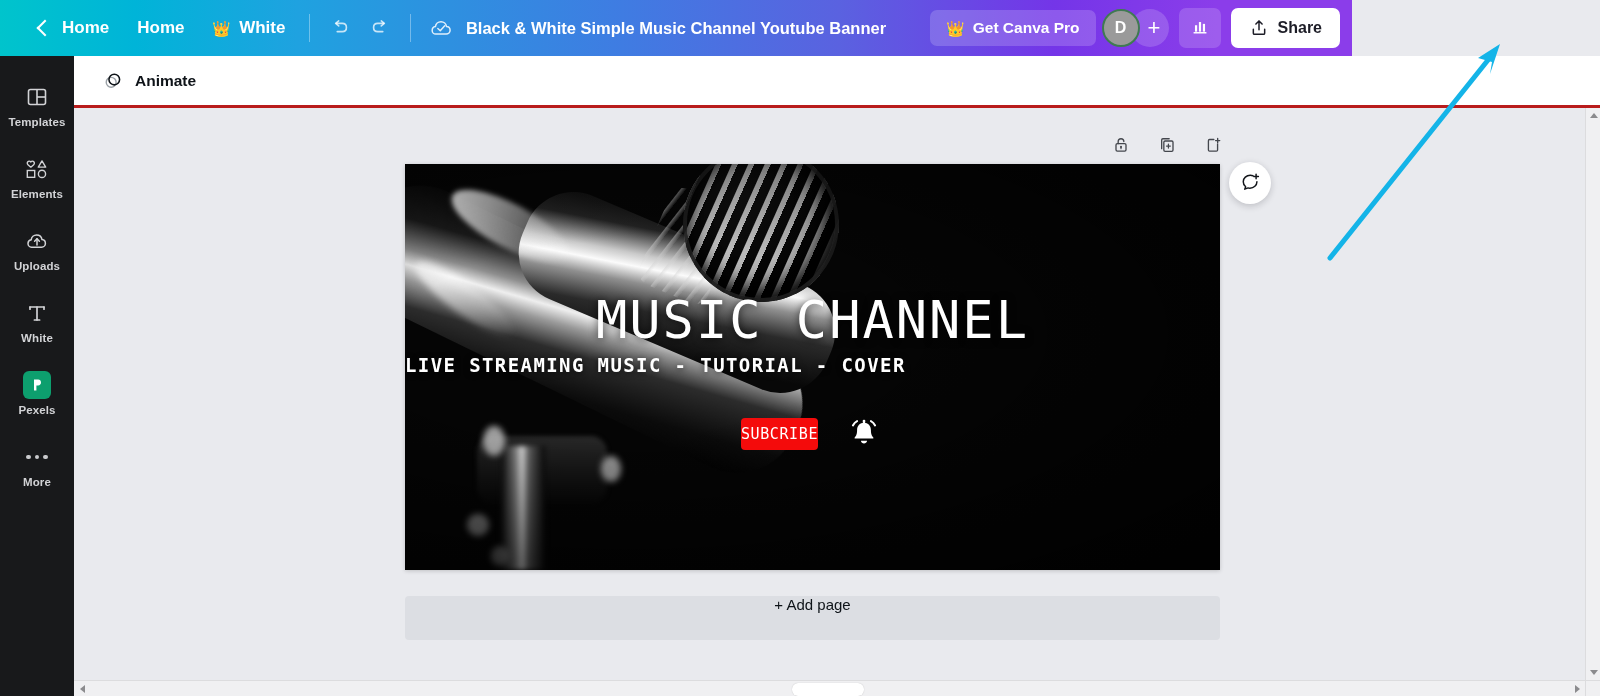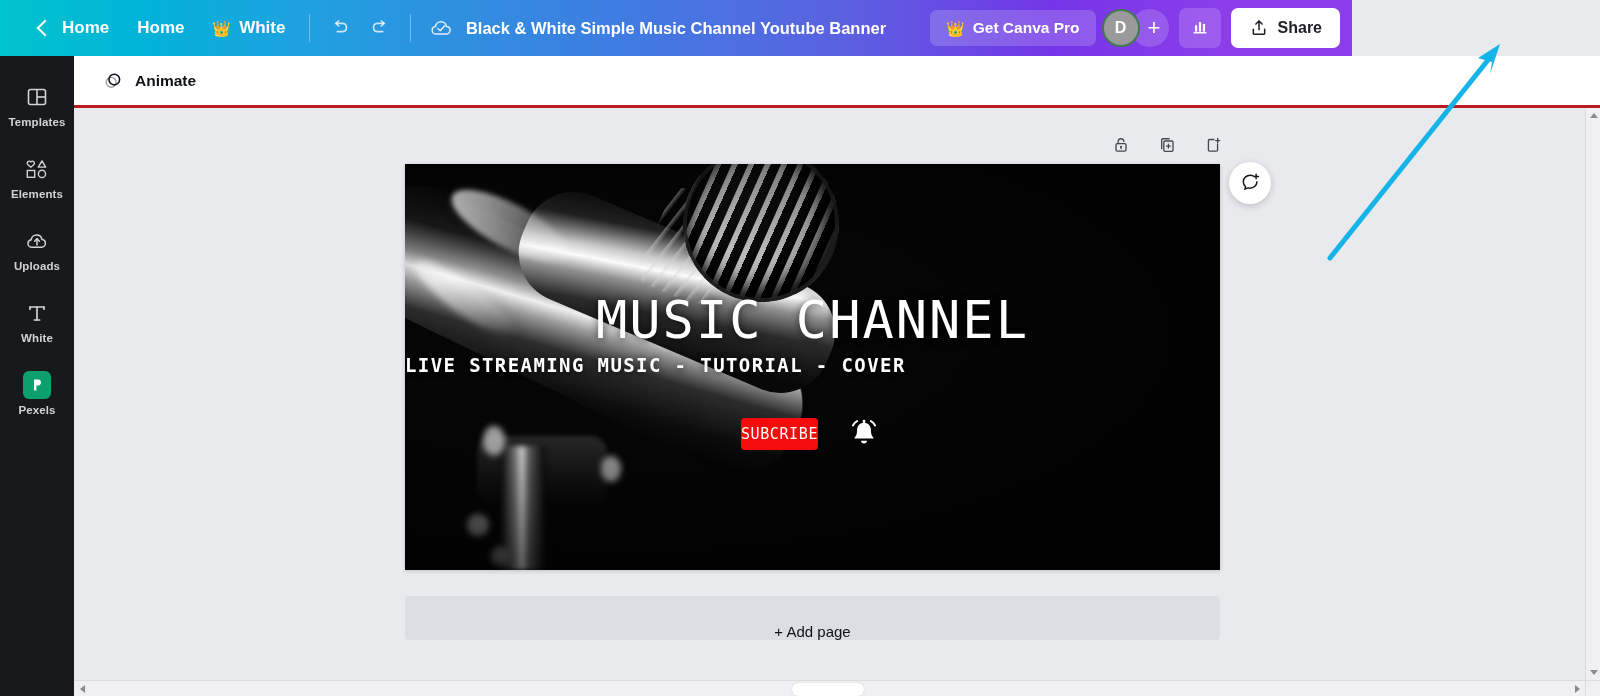--- a/index.html
+++ b/index.html
@@ -274,21 +274,21 @@
     font-size: 15px; letter-spacing: .6px;
     padding: 7px 0; border-radius: 4px;
     cursor: pointer;
   }
   .bell { display: flex; align-items: center; }
 
   .addpage {
     position: absolute; left: 331px; top: 488px;
     width: 815px; height: 44px;
     background: #dcdee3; border-radius: 4px;
-    display: flex; align-items: flex-end; justify-content: center;
+    display: flex; align-items: flex-start; justify-content: center;
     font-size: 15px; color: #0e1318; cursor: pointer;
   }
 
   
   .vscroll {
     position: absolute; right: 0; top: 108px; width: 15px; height: 588px;
     background: #f0f0f2; border-left: 1px solid #dcdcde; z-index: 25;
   }
   .vscroll .arrow-up, .vscroll .arrow-dn {
     position: absolute; left: 0; width: 15px; height: 15px;
@@ -459,20 +459,28 @@
       <span class="sb-icon">
         <span class="pexels-sq">
           <svg width="16" height="16" viewBox="0 0 16 16" fill="none">
             <path d="M5 2.6H9.2C10.9 2.6 12 3.8 12 5.5C12 7.2 10.9 8.4 9.2 8.4H7.4V13.4H5V2.6Z" fill="#ffffff"></path>
           </svg>
         </span>
       </span>
       <span class="sb-label">Pexels</span>
     </div>
 
+    <div class="sb-item">
+      <span class="sb-icon dots">
+          <i></i>
+          <i></i>
+          <i></i>
+        </span>
+      <span class="sb-label">More</span>
+    </div>
   </div>
 
   <div class="subbar">
     <div class="animate-btn">
       <svg width="22" height="22" viewBox="0 0 24 24" fill="none">
         <circle cx="10" cy="13.4" r="5.4" stroke="#9aa0a6" stroke-width="1.5"></circle>
         <circle cx="13.4" cy="10.4" r="5.8" stroke="#0e1318" stroke-width="1.7"></circle>
       </svg>
       <span>Animate</span>
     </div>

